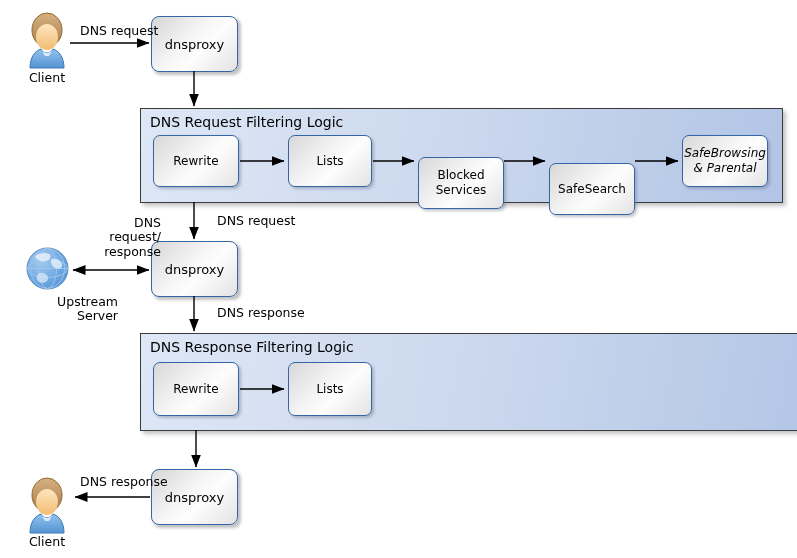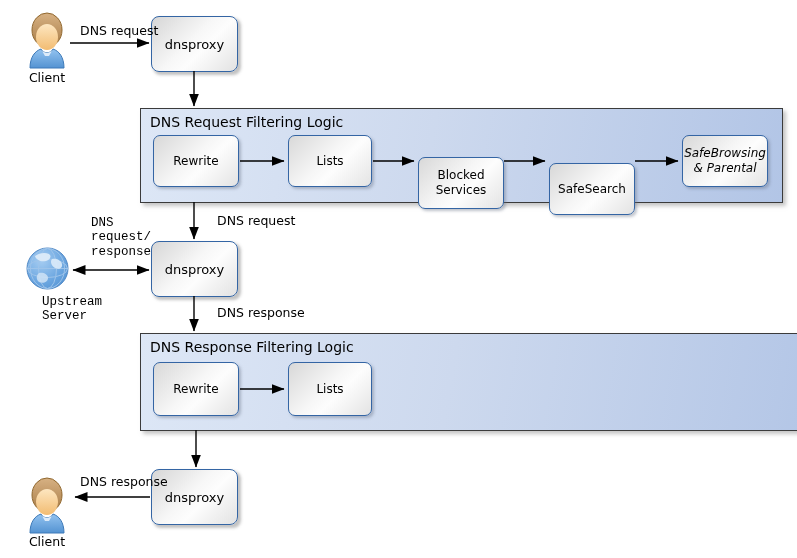--- a/index.html
+++ b/index.html
@@ -36,21 +36,21 @@
     box-shadow:2px 2px 3px rgba(100,110,130,.4);
     display:flex;align-items:center;justify-content:center;text-align:center;
     font-size:12px;line-height:1.25;padding:1px;box-sizing:border-box;
   }
   .edge-label{
     position:absolute;font-size:12.5px;white-space:nowrap;padding-left:16px;
   }
   .icon-label{
     position:absolute;font-size:12.5px;text-align:center;
   }
-  .prelines{white-space:pre-line;text-align:left;line-height:1.15;font-family:Liberation Mono, monospace;}
+  .prelines{white-space:pre-line;text-align:right;line-height:1.15;}
   svg.overlay{position:absolute;left:0;top:0;pointer-events:none;}
 </style>
 </head>
 <body>
 
 <div class="canvas">
 
   <svg class="abs" style="left:25px;top:11px;" width="44" height="58" viewBox="0 0 44 58">
     <defs>
       <linearGradient id="hairG" x1="0" y1="0" x2="0" y2="1">

